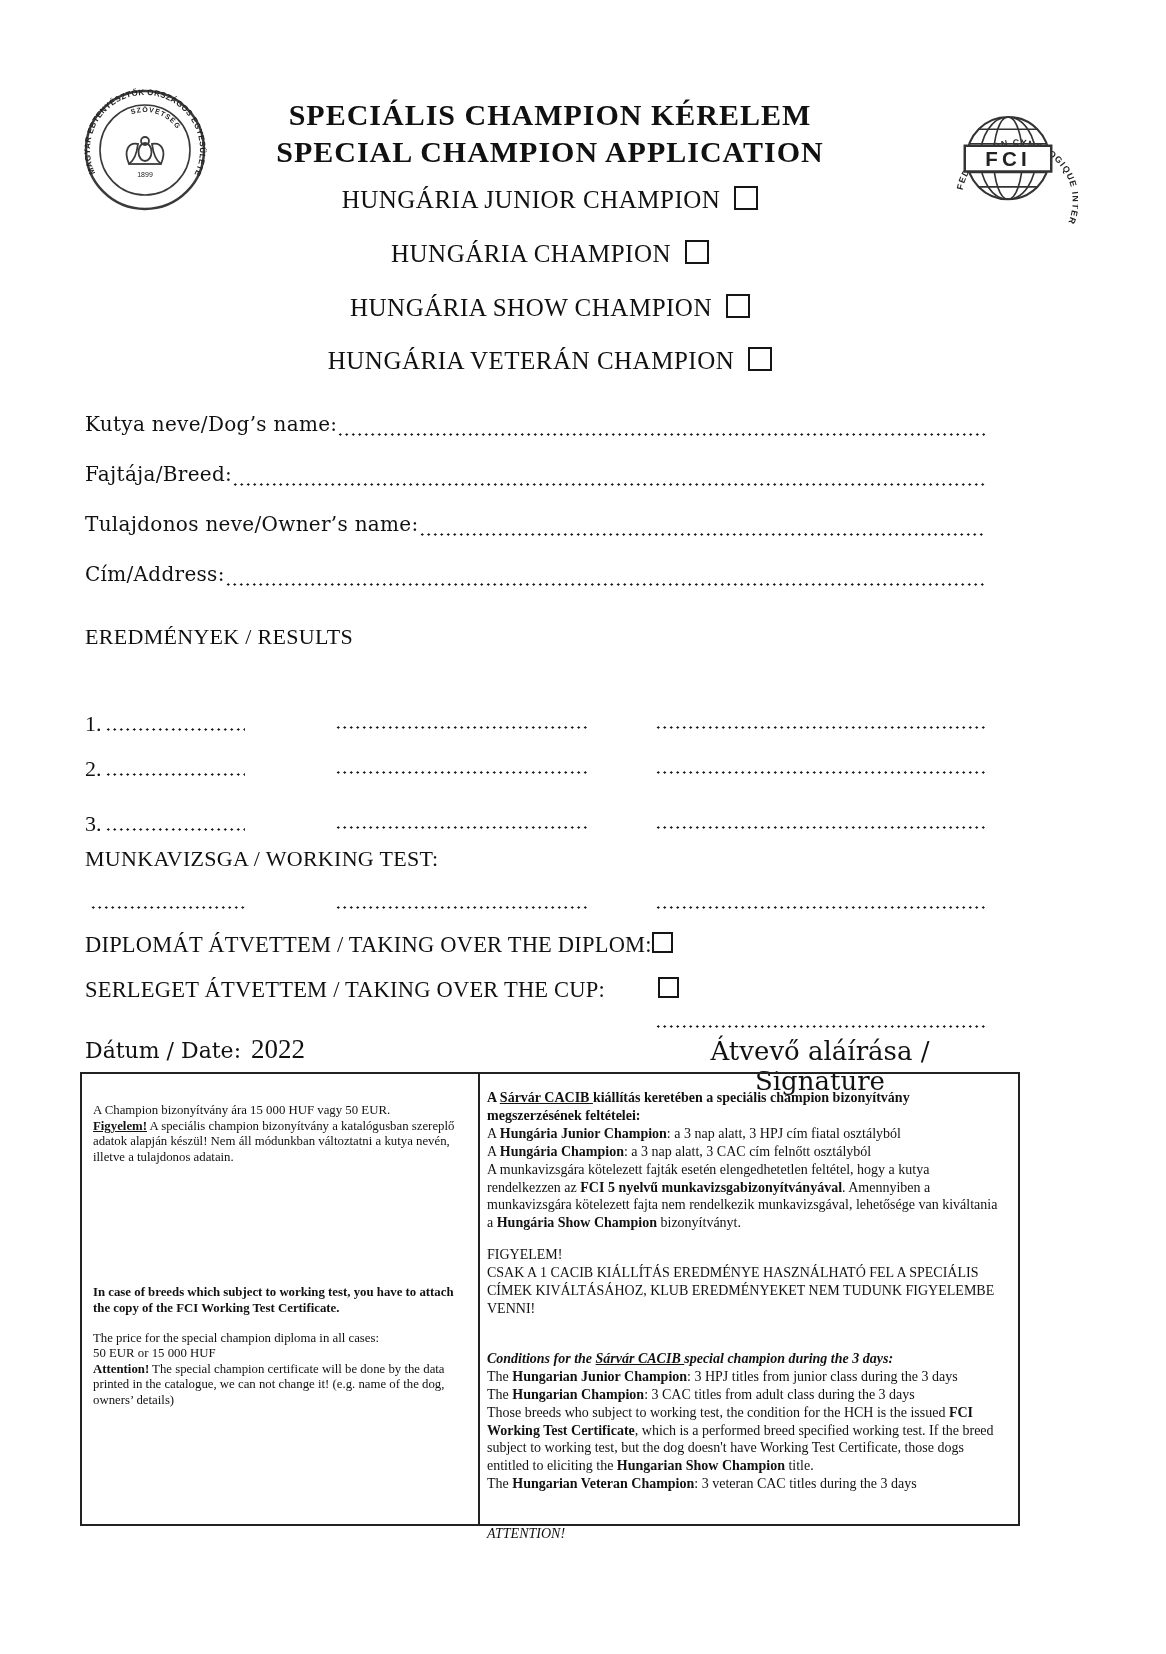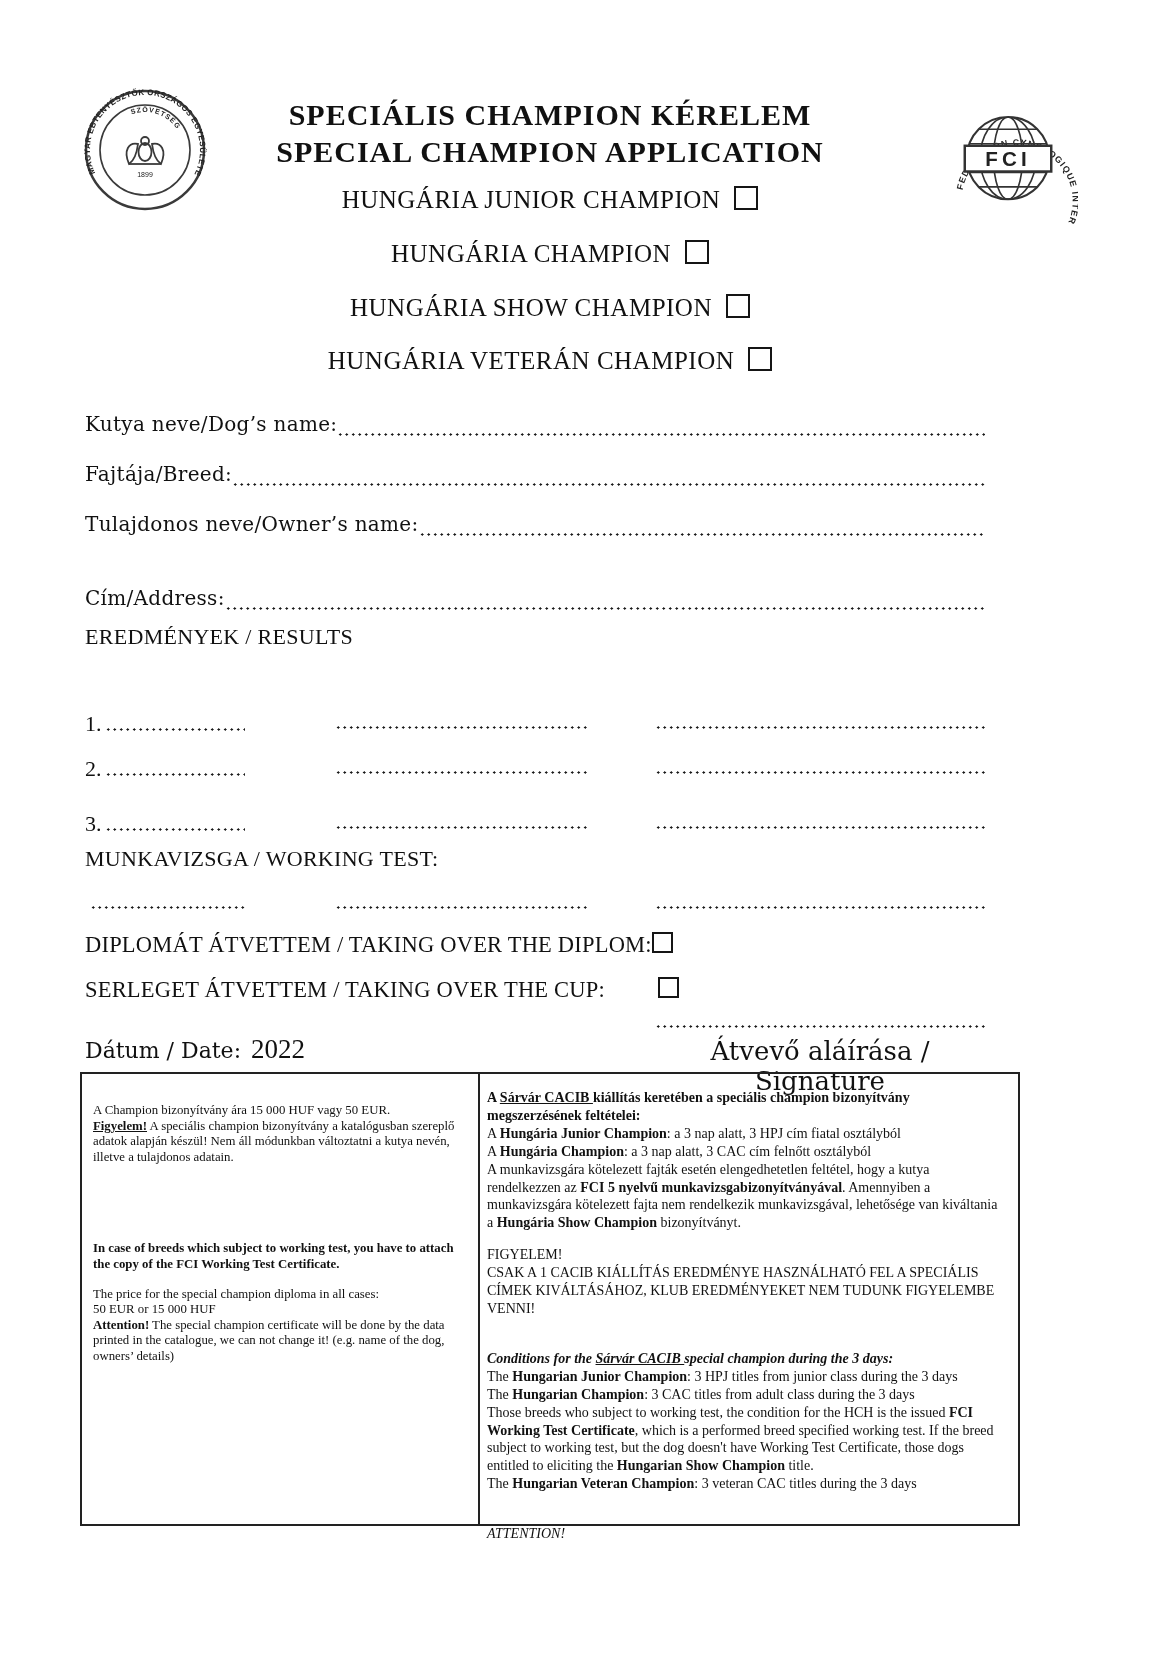--- a/index.html
+++ b/index.html
@@ -60,21 +60,21 @@
     width:398px;box-sizing:border-box;border-right:2px solid #222;
     padding:15px 10px 8px 11px;font-size:12.8px;line-height:1.22;
   }
   .info-right{
     flex:1;box-sizing:border-box;
     padding:15px 12px 8px 7px;font-size:14px;line-height:1.28;
   }
   .para{margin:0;}
   .gap-sm{margin-top:14px;}
   .gap-md{margin-top:32px;font-style:italic;}
-  .gap-en{margin-top:76px;}
+  .gap-en{margin-top:120px;}
   .b{font-weight:bold;}
   .u{text-decoration:underline;}
   svg text{fill:#222;}
 </style>
 </head>
 <body>
 
 <div class="page">
 
   <svg class="abs logo" style="left:83px;top:88px;" width="124" height="124" viewBox="0 0 124 124">
@@ -150,21 +150,21 @@
       <span class="dots"></span>
   </div>
   <div class="abs field-row" style="top:462px;">
     <span>Fajtája/Breed:</span>
       <span class="dots"></span>
   </div>
   <div class="abs field-row" style="top:512px;">
     <span>Tulajdonos neve/Owner’s name:</span>
       <span class="dots"></span>
   </div>
-  <div class="abs field-row" style="top:586px;">
+  <div class="abs field-row" style="top:562px;">
     <span>Cím/Address:</span>
       <span class="dots"></span>
   </div>
 
   <div class="abs sec-head" style="top:624px;">EREDMÉNYEK / RESULTS</div>
 
 
   <div class="abs res-grid" style="top:711px;">
     <span class="c1 rowcell">
         <span class="num">1.</span>

